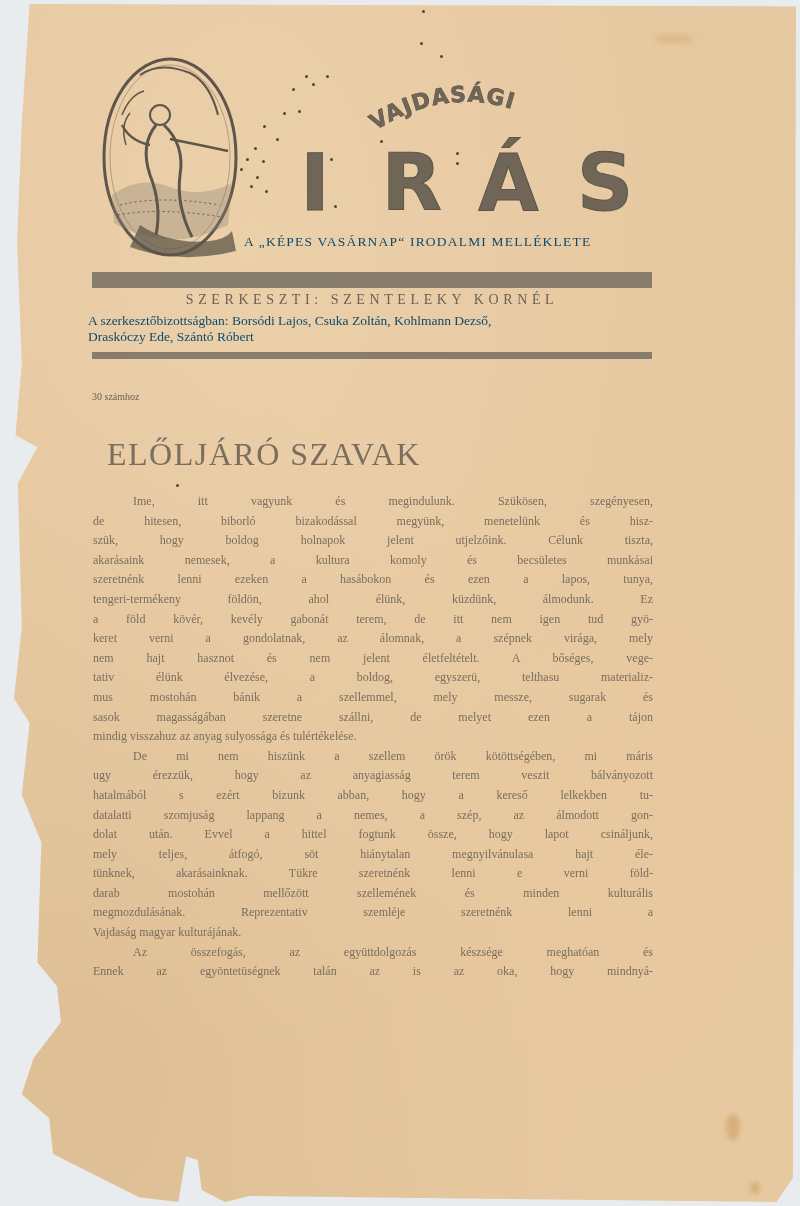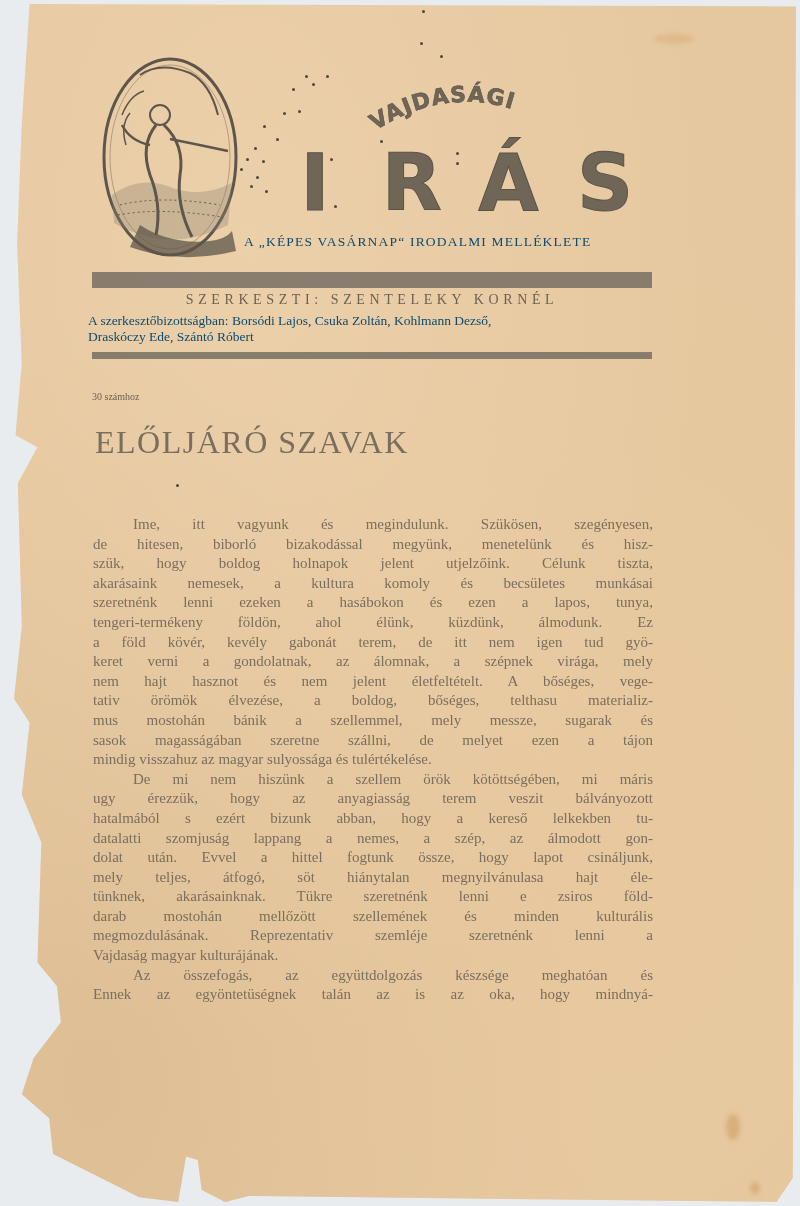--- a/index.html
+++ b/index.html
@@ -123,32 +123,31 @@
       margin-top: 28px;
     }
     .article-title {
       position: absolute;
       left: 95px;
       top: 424px;
       font-size: 32px;
       letter-spacing: 1.5px;
       color: #7a6f5e;
       font-weight: normal;
-      margin: 0;
+      margin: 12px;
       white-space: nowrap;
     }
     .article-body {
       position: absolute;
       left: 93px;
       top: 492px;
       width: 560px;
-      font-size: 15px;
+      font-size: 12px;
       line-height: 19.6px;
       color: #7a6e5d;
-      margin-top: 23px;
     }
     .article-body .line {
       display: block;
       white-space: nowrap;
       text-align: justify;
       text-align-last: justify;
     }
     .article-body .line.last {
       text-align-last: left;
     }
@@ -248,33 +247,33 @@
   <div>
     <span class="line indent">Ime, itt vagyunk és megindulunk. Szükösen, szegényesen,</span>
     <span class="line">de hitesen, biborló bizakodással megyünk, menetelünk és hisz-</span>
     <span class="line">szük, hogy boldog holnapok jelent utjelzőink. Célunk tiszta,</span>
     <span class="line">akarásaink nemesek, a kultura komoly és becsületes munkásai</span>
     <span class="line">szeretnénk lenni ezeken a hasábokon és ezen a lapos, tunya,</span>
     <span class="line">tengeri-termékeny földön, ahol élünk, küzdünk, álmodunk. Ez</span>
     <span class="line">a föld kövér, kevély gabonát terem, de itt nem igen tud gyö-</span>
     <span class="line">keret verni a gondolatnak, az álomnak, a szépnek virága, mely</span>
     <span class="line">nem hajt hasznot és nem jelent életfeltételt. A bőséges, vege-</span>
-    <span class="line">tativ örömök élvezése, a boldog, bőséges, telthasu materializ-</span>
+    <span class="line">tativ élünk élvezése, a boldog, egyszerü, telthasu materializ-</span>
     <span class="line">mus mostohán bánik a szellemmel, mely messze, sugarak és</span>
     <span class="line">sasok magasságában szeretne szállni, de melyet ezen a tájon</span>
-    <span class="line last">mindig visszahuz az magyar sulyossága és tulértékelése.</span>
+    <span class="line last">mindig visszahuz az anyag sulyossága és tulértékelése.</span>
   </div>
   <div>
     <span class="line indent">De mi nem hiszünk a szellem örök kötöttségében, mi máris</span>
     <span class="line">ugy érezzük, hogy az anyagiasság terem veszit bálványozott</span>
     <span class="line">hatalmából s ezért bizunk abban, hogy a kereső lelkekben tu-</span>
     <span class="line">datalatti szomjuság lappang a nemes, a szép, az álmodott gon-</span>
     <span class="line">dolat után. Evvel a hittel fogtunk össze, hogy lapot csináljunk,</span>
     <span class="line">mely teljes, átfogó, söt hiánytalan megnyilvánulasa hajt éle-</span>
-    <span class="line">tünknek, akarásainknak. Tükre szeretnénk lenni e zsiros föld-</span>
+    <span class="line">tünknek, akarásainknak. Tükre szeretnénk lenni e verni föld-</span>
     <span class="line">darab mostohán mellőzött szellemének és minden kulturális</span>
     <span class="line">megmozdulásának. Reprezentativ szemléje szeretnénk lenni a</span>
     <span class="line last">Vajdaság magyar kulturájának.</span>
   </div>
   <div>
     <span class="line indent">Az összefogás, az együttdolgozás készsége meghatóan és</span>
     <span class="line">Ennek az egyöntetüségnek talán az is az oka, hogy mindnyá-</span>
   </div>
 </div>
 

